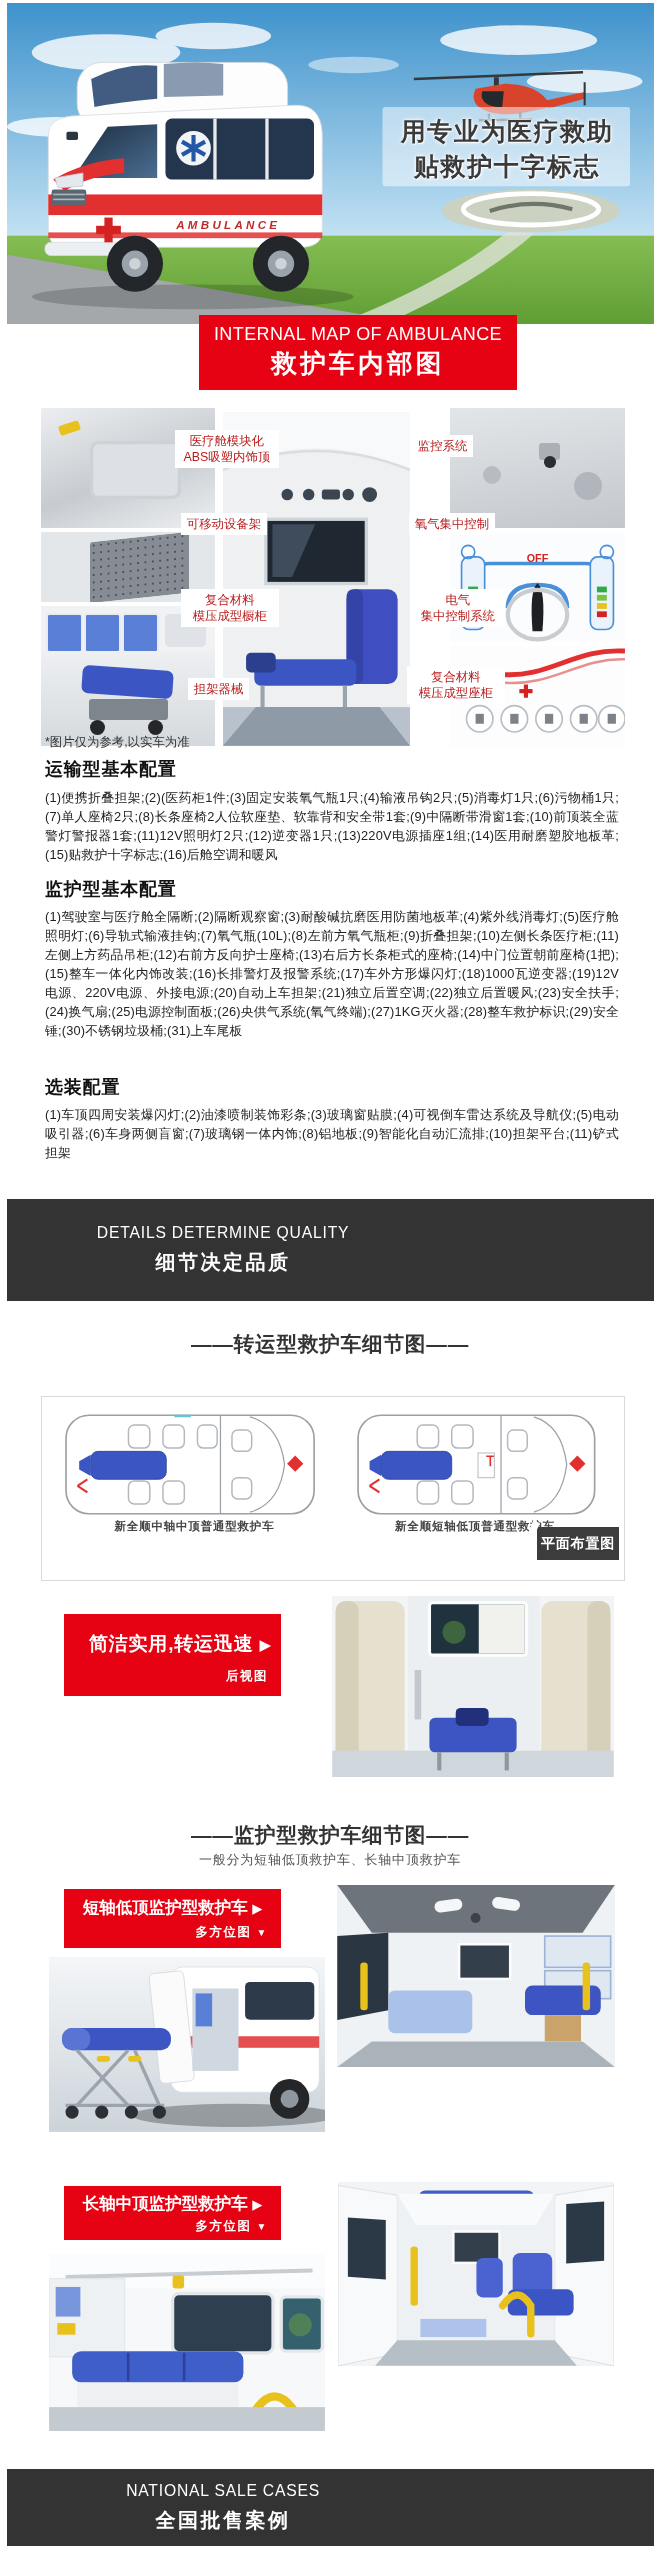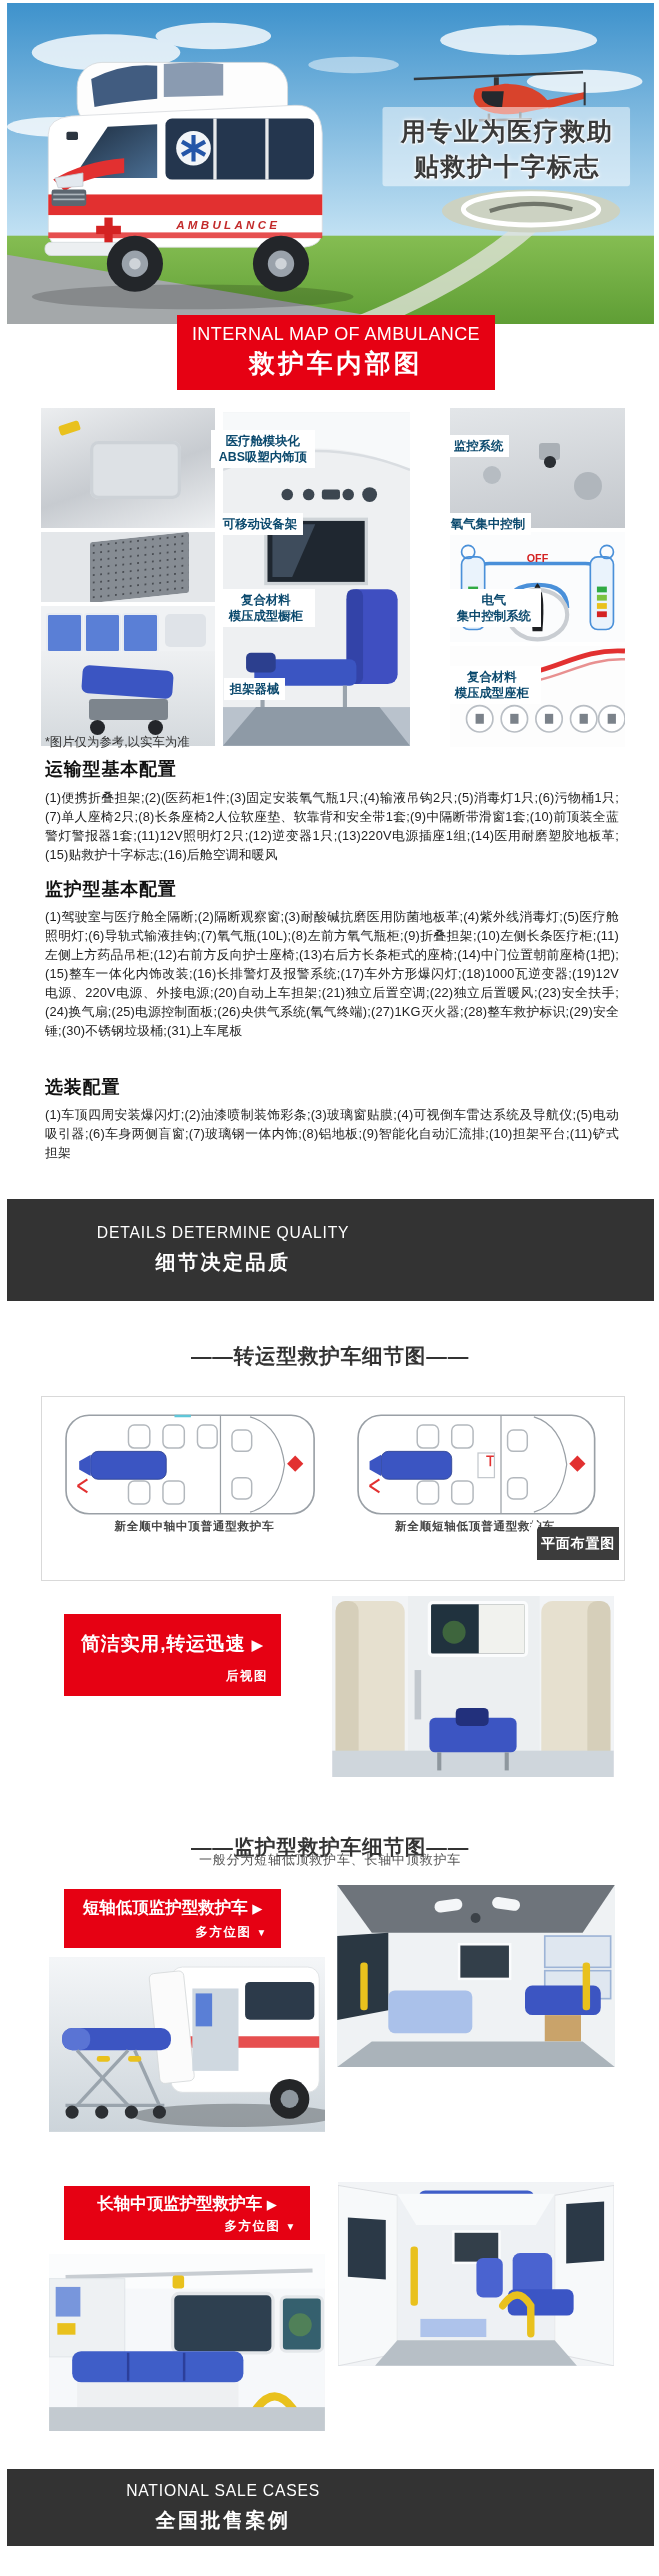--- a/index.html
+++ b/index.html
@@ -5,33 +5,33 @@
   html,body{margin:0;padding:0;background:#fff;}
   body{font-family:"Liberation Sans","DejaVu Sans",sans-serif;color:#222;}
   #page{position:relative;width:660px;height:2576px;background:#fff;overflow:hidden;margin:0 auto;}
   .abs{position:absolute;}
   .photo{position:absolute;overflow:hidden;background:#eef1f4;}
   
   .big-banner{position:absolute;left:6.6px;width:647px;color:#fff;}
   .banner-inner{position:absolute;left:0;top:0;width:433px;height:100%;display:flex;flex-direction:column;align-items:center;justify-content:center;gap:7px;}
   .banner-en{font-size:15.7px;letter-spacing:0.8px;}
   .banner-zh{font-size:20px;font-weight:bold;letter-spacing:2.5px;}
-  .red-banner{position:absolute;display:flex;flex-direction:column;align-items:center;justify-content:center;gap:1px;color:#fff;}
+  .red-banner{position:absolute;display:flex;flex-direction:column;align-items:center;justify-content:center;gap:1px;color:#fff;margin-left:22px;}
   .red-banner .en{font-size:18px;letter-spacing:0.4px;}
   .red-banner .zh{font-size:25.6px;font-weight:bold;letter-spacing:3.3px;}
   
   .slogan{position:absolute;width:241px;text-align:center;font-weight:bold;font-size:25px;color:#3a3a3a;letter-spacing:1.6px;
           text-shadow:0 0 5px #fff,0 0 2.5px #fff,0.8px 0.8px 0.8px #fff;}
   
-  .dlabel{position:absolute;background:#fff;padding:2.5px 5.8px;font-size:12.4px;line-height:16.5px;font-weight:bold;color:#0c4a6e;text-align:center;z-index:5;margin-left:36px;}
+  .dlabel{position:absolute;background:#fff;padding:2.5px 5.8px;font-size:12.4px;line-height:16.5px;font-weight:normal;color:#b91c1c;text-align:center;z-index:5;}
   .note{position:absolute;font-size:12.4px;color:#333;}
   .cfg-title{position:absolute;font-size:18px;font-weight:bold;color:#111;letter-spacing:0.8px;}
   .cfg-body{position:absolute;width:574px;font-size:12.8px;line-height:19px;color:#222;letter-spacing:0.2px;text-align:justify;}
   
-  .sec-head{position:absolute;left:0;width:660px;text-align:center;font-size:20.6px;font-weight:bold;color:#333;letter-spacing:0.8px;margin-top:12px;}
+  .sec-head{position:absolute;left:0;width:660px;text-align:center;font-size:20.6px;font-weight:bold;color:#333;letter-spacing:0.8px;}
   .sec-sub{position:absolute;left:0;width:660px;text-align:center;font-size:13px;color:#555;letter-spacing:0.8px;}
   
   .plan-box{position:absolute;left:41px;top:1396px;width:582px;height:183px;background:#fff;border:0.8px solid #d9d9d9;}
   .plan-cap{position:absolute;width:272px;text-align:center;font-size:11.5px;font-weight:bold;color:#444;letter-spacing:0.8px;top:122px;}
   .plan-badge{position:absolute;left:495px;top:130px;width:82px;height:33px;background:#3c3c3c;color:#fff;font-size:14px;font-weight:bold;
               display:flex;align-items:center;justify-content:center;letter-spacing:0.8px;overflow:visible;}
   .plan-badge::before{content:"";position:absolute;left:-13px;top:-6.6px;width:7.4px;height:48px;background:#fff;transform:rotate(22deg);}
   
   .red-label{position:absolute;background:#e60113;color:#fff;}
   .red-label .row1{position:absolute;left:0;width:100%;text-align:center;font-weight:bold;white-space:nowrap;}
@@ -325,21 +325,21 @@
       <path d="M28,96 l12,8 m-12,-8 l12,-8" stroke="#e23030" stroke-width="2.5" fill="none"></path>
       <path d="M170,60 l10,0 m-5,0 l0,12" stroke="#e23030" stroke-width="2" fill="none"></path>
       <rect x="160" y="56" width="20" height="30" fill="none" stroke="#c3c8cd" stroke-width="1.5"></rect>
     </svg>
     <div class="plan-cap" style="left:16.5px;">新全顺中轴中顶普通型救护车</div>
     <div class="plan-cap" style="left:297px;">新全顺短轴低顶普通型救护车</div>
     <div class="plan-badge">平面布置图</div>
   </div>
 
   <div class="red-label" style="left:64px;top:1614px;width:217px;height:82px;background:#e60113;">
-    <div class="row1" style="top:16.5px;font-size:19px;letter-spacing:0.8px;">
+    <div class="row1" style="top:16.5px;font-size:19px;letter-spacing:0.8px;margin-left:8px;">
       <span>简洁实用,转运迅速</span>
       <span class="tri">▶</span>
     </div>
     <div class="row2" style="bottom:11.5px;">后视图</div>
   </div>
   <div class="photo" style="left:332px;top:1596px;width:282px;height:181px;">
     <svg width="282" height="181" viewBox="0 0 342 220">
       <rect width="342" height="220" fill="#f2f4f6"></rect>
       <rect x="92" y="0" width="160" height="190" fill="#eceff1"></rect>
       <rect x="118" y="8" width="118" height="64" rx="4" fill="#20323e" stroke="#fbfcfd" stroke-width="4"></rect>
@@ -428,21 +428,21 @@
           <circle cx="100" cy="188" r="8"></circle>
           <circle cx="134" cy="188" r="8"></circle>
       </g>
       <g fill="#e9c11d">
           <rect x="58" y="120" width="16" height="7" rx="3"></rect>
           <rect x="96" y="120" width="16" height="7" rx="3"></rect>
         </g>
     </svg>
   </div>
 
-  <div class="red-label" style="left:64px;top:2186px;width:246px;height:54px;background:#e60113;">
+  <div class="red-label" style="left:64px;top:2186px;width:217px;height:54px;background:#e60113;">
     <div class="row1" style="top:6.6px;font-size:16.5px;">
       <span>长轴中顶监护型救护车</span>
       <span class="tri">▶</span>
     </div>
     <div class="row2" style="bottom:5px;">
       <span>多方位图</span>
       <span class="tri">▼</span>
     </div>
   </div>
 

